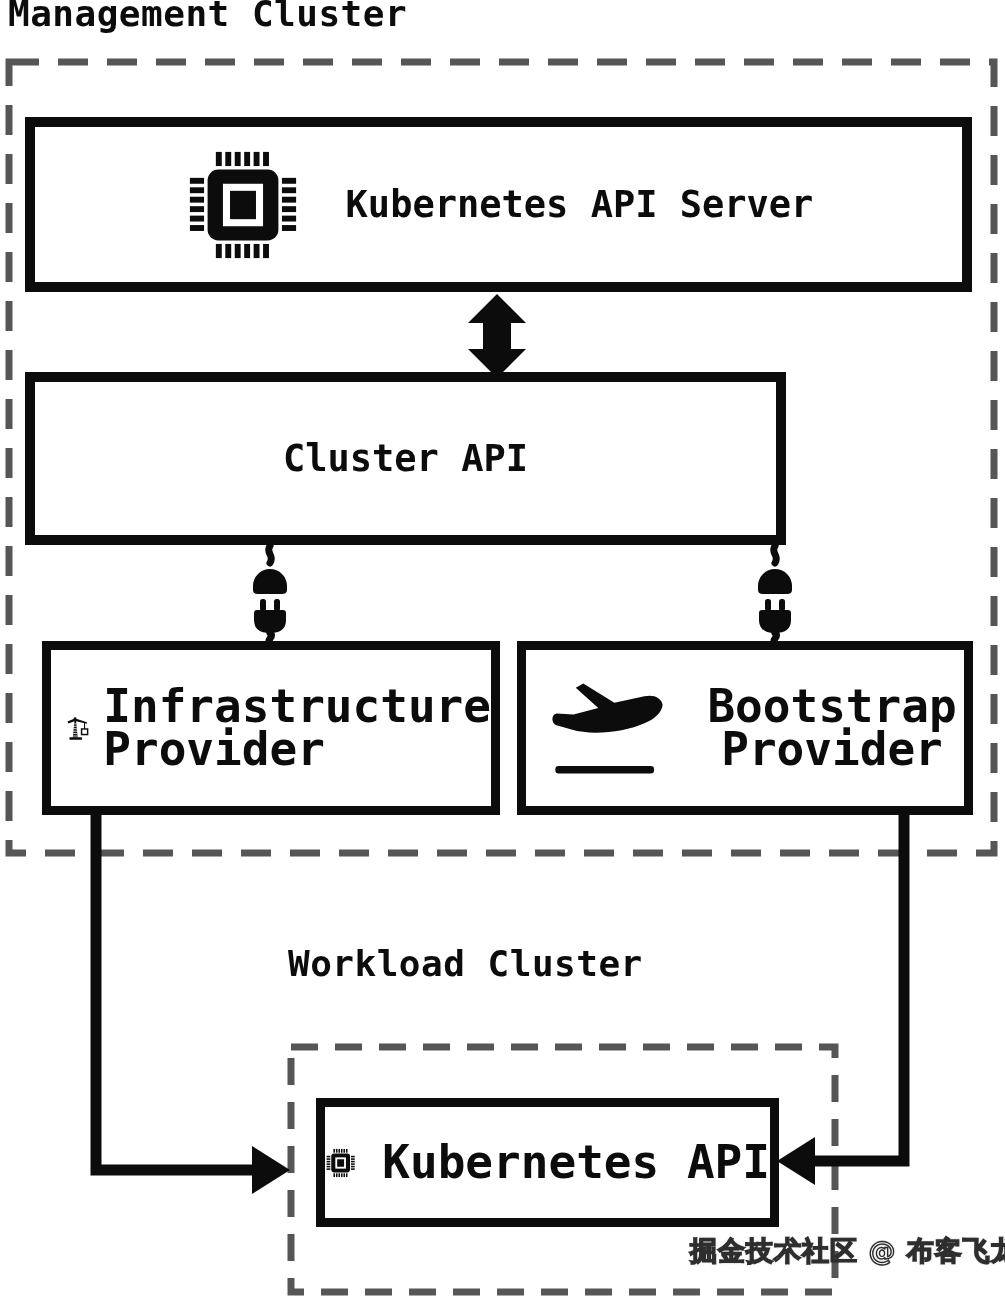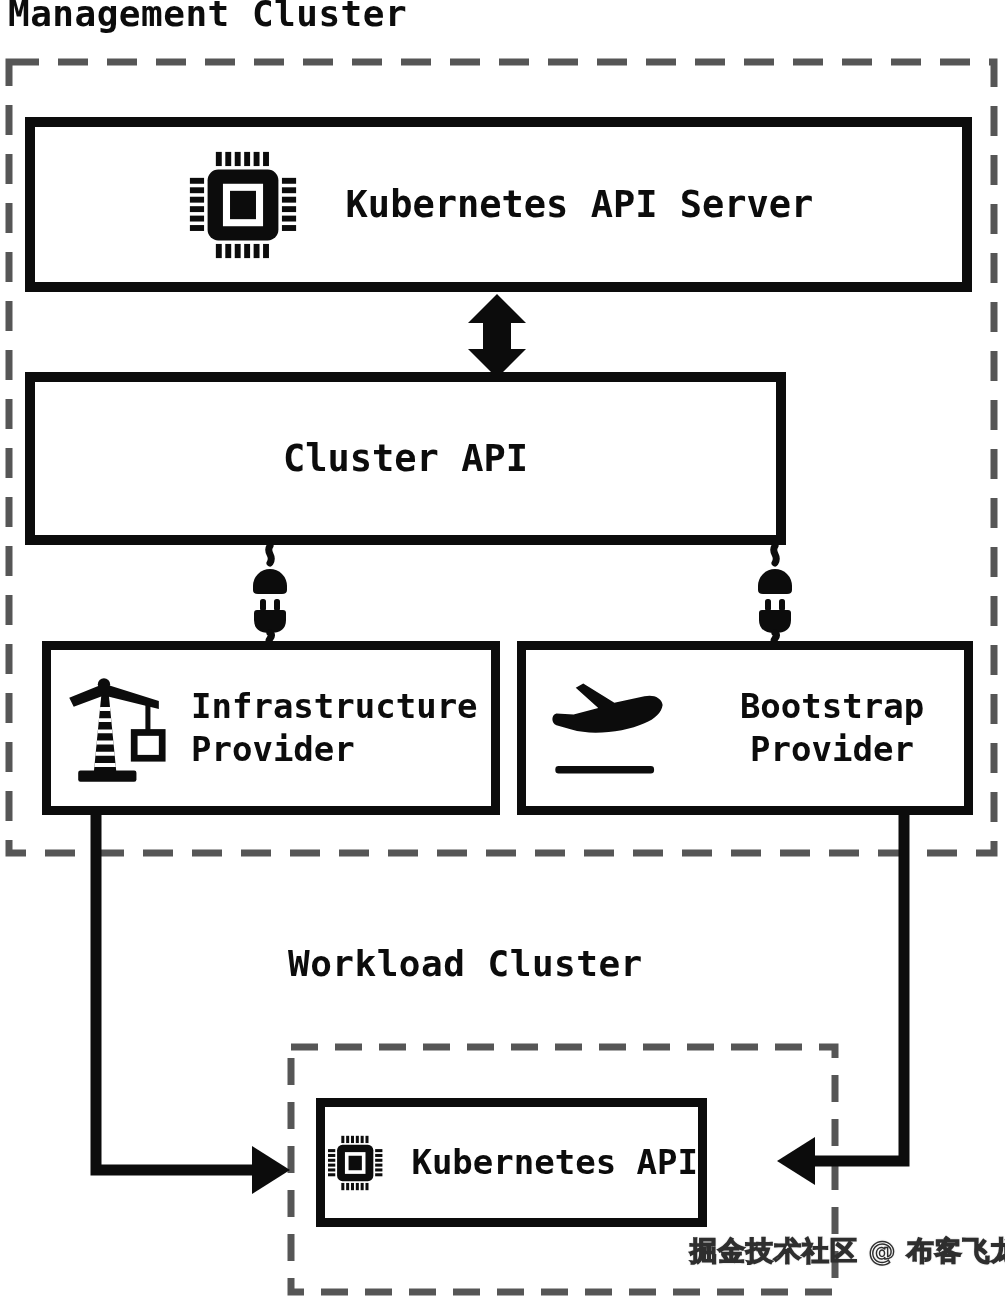--- a/index.html
+++ b/index.html
@@ -20,21 +20,21 @@
     font-weight:bold;font-size:36px;letter-spacing:.5px;line-height:44px;
     color:var(--ink);white-space:nowrap;
   }
   .node{
     position:absolute;background:var(--background);
     border:10px solid var(--ink);box-sizing:border-box;
     display:flex;align-items:center;justify-content:center;
   }
   .node .label{font-weight:bold;color:var(--ink);white-space:nowrap;}
   .big-label{font-size:37px;}
-  .mid-label{font-size:34px;line-height:43px;}
+  .mid-label{font-size:46px;line-height:43px;}
   .provider{border-width:9px;justify-content:flex-start;}
   .fill-ink{fill:var(--ink);}
   .stroke-ink{stroke:var(--ink);}
   svg{display:block;}
   #connector-layer{position:absolute;left:0;top:0;}
   #watermark{
     font-family:"DejaVu Sans","Liberation Sans",sans-serif;
     font-weight:bold;font-size:27px;letter-spacing:1px;white-space:nowrap;
     color:var(--watermark-fill);
     -webkit-text-stroke:1.4px var(--watermark-outline);
@@ -166,21 +166,21 @@
   <div class="node provider" style="left:517px;top:641px;width:456px;height:174px;padding-left:24px;gap:32px;justify-content:flex-end;">
     <svg width="118" height="97" viewBox="0 0 110 90">
       <use href="#sym-plane"></use>
     </svg>
     <div class="label mid-label" style="text-align:center;flex:1;">
       <div>Bootstrap</div>
       <div>Provider</div>
     </div>
   </div>
 
-  <div class="node" style="left:316px;top:1098px;width:391px;height:129px;border-width:9px;gap:26px;">
+  <div class="node" style="left:316px;top:1098px;width:463px;height:129px;border-width:9px;gap:26px;">
     <svg width="86" height="86" viewBox="0 0 100 100">
       <use href="#sym-cpu"></use>
     </svg>
     <div class="label mid-label">Kubernetes API</div>
   </div>
 
   <div id="watermark" class="abs" style="left:690px;top:1233px;">掘金技术社区 @ 布客飞龙</div>
 
 </div>
 

